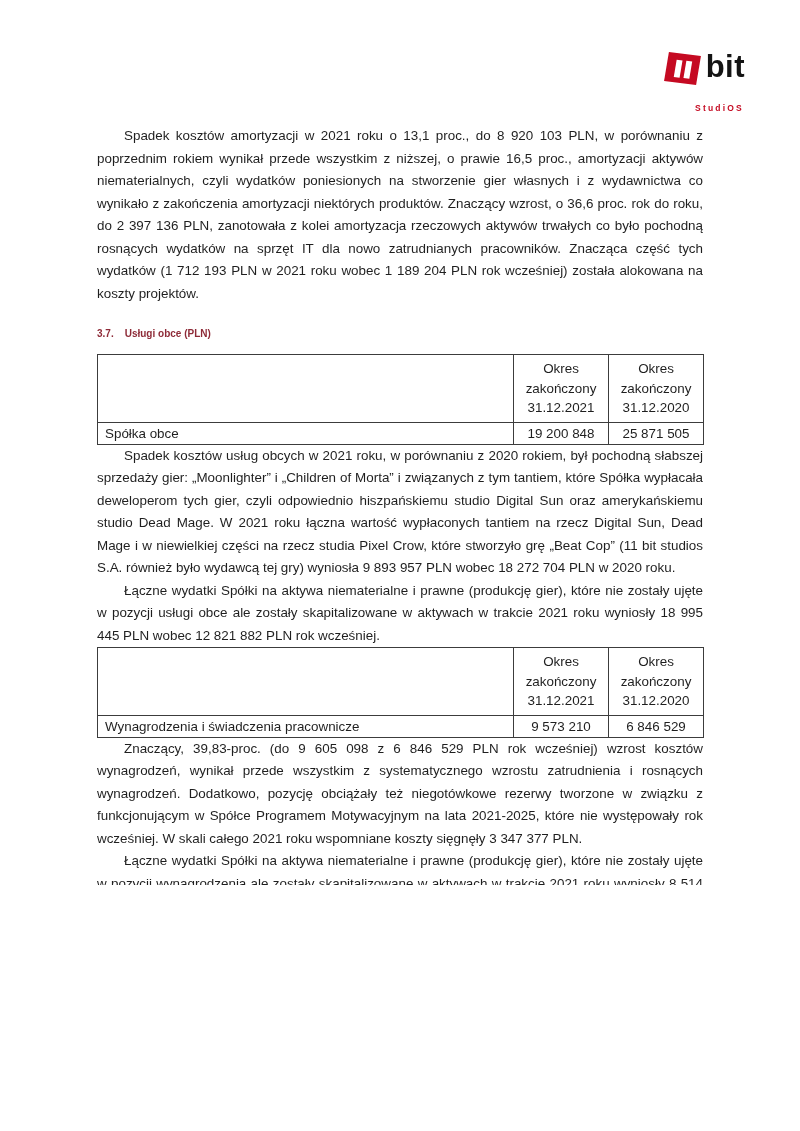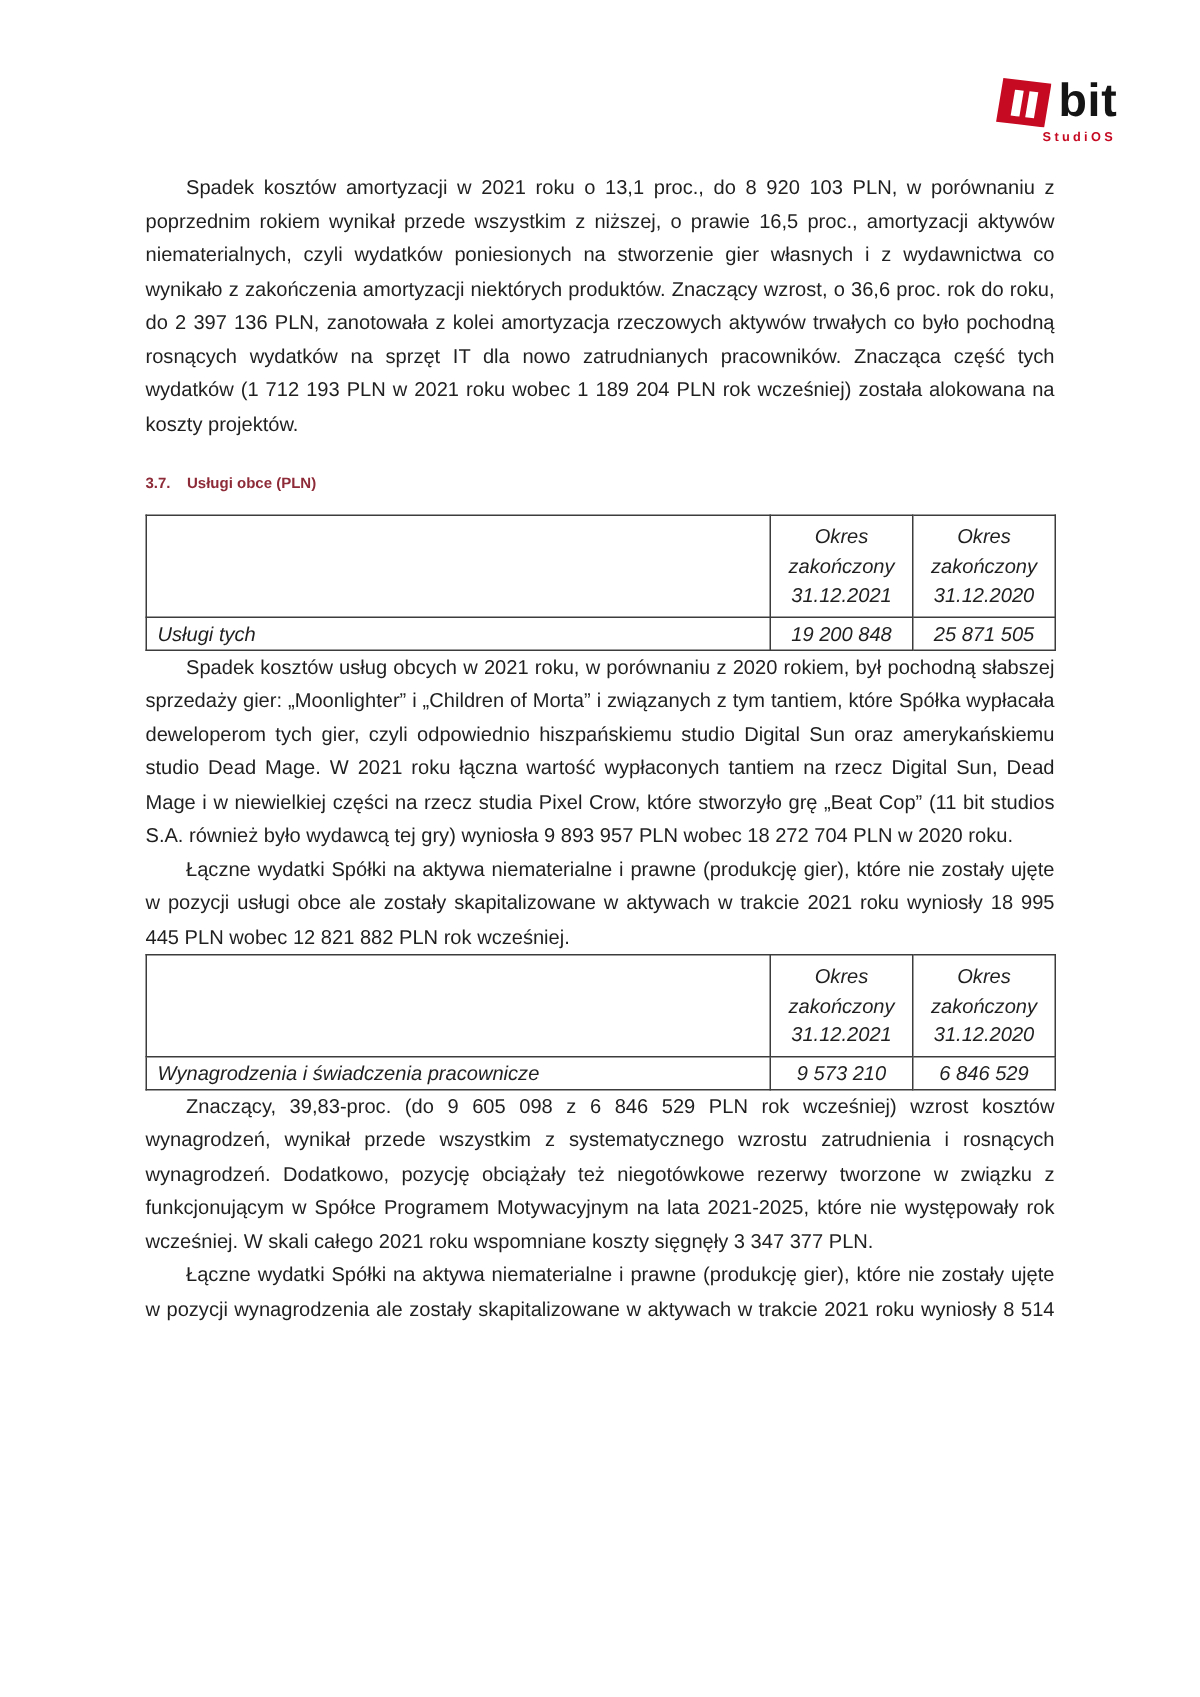--- a/index.html
+++ b/index.html
@@ -11,24 +11,24 @@
     overflow: hidden;
     font-family: "Liberation Sans", sans-serif;
     color: var(--text-color, #1f1f1f);
   }
 
   
   .logo { position: absolute; top: 52px; right: 55px; display: flex; flex-direction: column; align-items: flex-end; }
   .logo-top { display: flex; align-items: flex-start; gap: 5px; }
   .logo-mark { color: var(--accent-red, #c50a22); display: block; }
   .logo-word { font-size: 31px; font-weight: bold; line-height: 0.95; letter-spacing: 0.5px; color: #141414; }
-  .logo-sub { font-size: 8.5px; font-weight: bold; letter-spacing: 2.2px; color: var(--accent-red, #c50a22); margin-top: 1px; padding-right: 1px; }
+  .logo-sub { font-size: 8.5px; font-weight: bold; letter-spacing: 2.2px; color: var(--accent-red, #c50a22); margin-top: 18px; padding-right: 1px; }
 
   
-  .content { position: absolute; top: 114px; left: 97px; width: 606px; }
+  .content { position: absolute; top: 125px; left: 97px; width: 606px; }
   p.body {
     margin: 0;
     font-size: 13.4px;
     line-height: 22.5px;
     text-align: justify;
     text-indent: 27px;
   }
   .after-table { margin-top: 6px; }
 
   h2.sec {
@@ -42,21 +42,20 @@
 
   table.fin {
     width: 100%;
     border-collapse: collapse;
     table-layout: fixed;
   }
   table.fin td {
     border: 1px solid #3c3c3c;
     font-size: 13.4px;
     vertical-align: middle;
-    font-style: italic;
   }
   .cell-label { padding: 3px 7px; text-align: left; }
   .cell-period { text-align: center; white-space: pre-line; line-height: 19.5px; padding: 4px 2px; }
   .cell-num { text-align: center; padding: 3px 8px; }
 
   
   .footer-rule { position: absolute; top: 1030px; left: 120px; width: 560px; border-top: 1px solid #2b2b2b; height: 0; }
   .footer-title {
     position: absolute; top: 1062px; left: 0; width: 100%;
     text-align: center; font-size: 11.5px; letter-spacing: 1.6px;
@@ -107,21 +106,21 @@
         <tr>
           <td class="cell-label"></td>
           <td class="cell-period">Okres
 zakończony
 31.12.2021</td>
           <td class="cell-period">Okres
 zakończony
 31.12.2020</td>
         </tr>
         <tr>
-          <td class="cell-label">Usługi tych</td>
+          <td class="cell-label">Spółka obce</td>
           <td class="cell-num">19 200 848</td>
           <td class="cell-num">25 871 505</td>
         </tr>
       </tbody>
     </table>
 
     <p class="body after-table">Spadek kosztów usług obcych w 2021 roku, w porównaniu z 2020 rokiem, był pochodną słabszej sprzedaży gier: „Moonlighter” i „Children of Morta” i związanych z tym tantiem, które Spółka wypłacała deweloperom tych gier, czyli odpowiednio hiszpańskiemu studio Digital Sun oraz amerykańskiemu studio Dead Mage. W 2021 roku łączna wartość wypłaconych tantiem na rzecz Digital Sun, Dead Mage i w niewielkiej części na rzecz studia Pixel Crow, które stworzyło grę „Beat Cop” (11 bit studios S.A. również było wydawcą tej gry) wyniosła 9 893 957 PLN wobec 18 272 704 PLN w 2020 roku.</p>
     <p class="body">Łączne wydatki Spółki na aktywa niematerialne i prawne (produkcję gier), które nie zostały ujęte w pozycji usługi obce ale zostały skapitalizowane w aktywach w trakcie 2021 roku wyniosły 18 995 445 PLN wobec 12 821 882 PLN rok wcześniej.</p>
 
 

